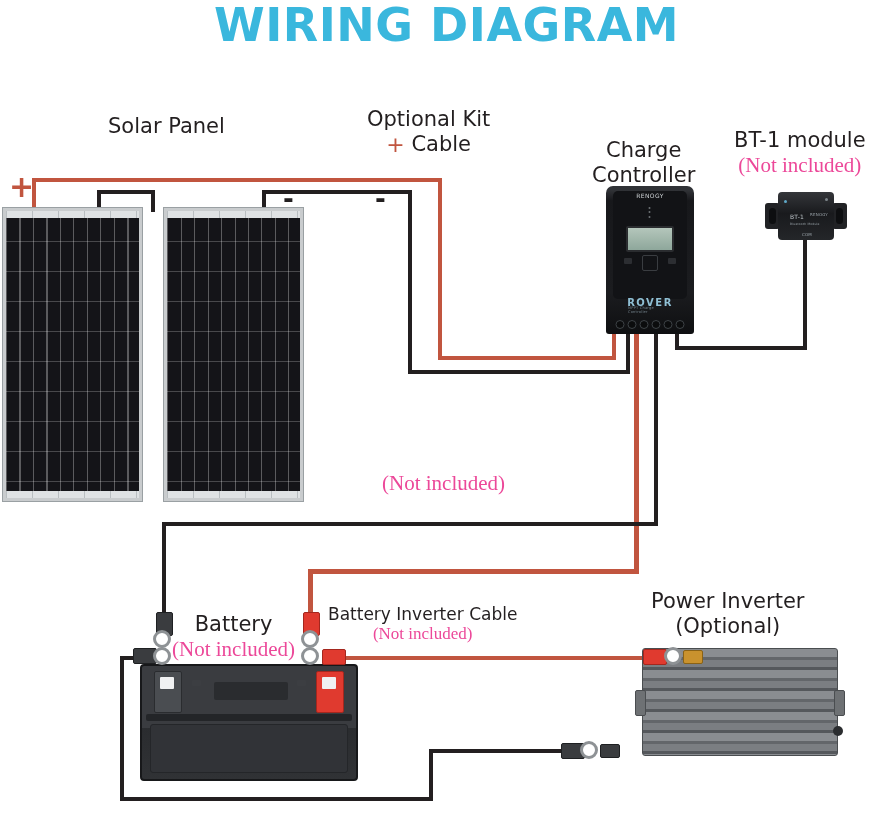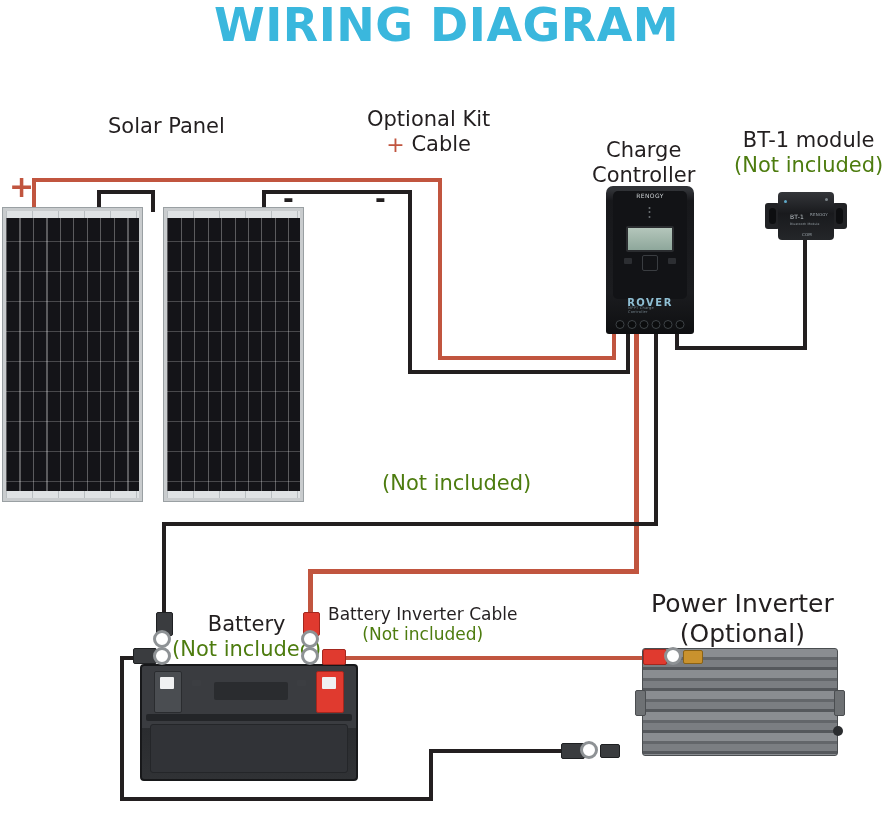--- a/index.html
+++ b/index.html
@@ -1,20 +1,20 @@
 <!DOCTYPE html>
 <html><head>
 <meta charset="utf-8">
 <style>
   html,body{margin:0;padding:0;background:#ffffff;}
   body{font-family:"DejaVu Sans", sans-serif;}
   #page{position:relative;width:893px;height:825px;background:#fff;overflow:hidden;}
 
   .lbl{position:absolute;text-align:center;line-height:1.18;color:#231f20;white-space:nowrap;}
-  .lbl .red{color:#4d7c0f;}
+  .lbl .red{color:#ec4899;font-family:Liberation Serif, serif;}
   .lbl .plus{color:#c1553f;font-size:22px;vertical-align:-1px;}
 
   #title{position:absolute;left:0;top:-2px;width:893px;text-align:center;
          font-family:"DejaVu Sans", sans-serif;font-weight:bold;font-size:46px;
          letter-spacing:0.5px;color:#3ab7dd;}
 
   
   .w{position:absolute;background:#231f20;}
   .wr{position:absolute;background:#c1553f;}
 
@@ -124,21 +124,21 @@
   <div class="lbl" style="left:172px;top:612px;font-size:21px;">
     <div>Battery</div>
     <div class="red">(Not included)</div>
   </div>
 
   <div class="lbl" style="left:328px;top:604px;font-size:17px;text-align:center;">
     <div>Battery Inverter Cable</div>
     <div class="red">(Not included)</div>
   </div>
 
-  <div class="lbl" style="left:651px;top:589px;font-size:25px;">
+  <div class="lbl" style="left:651px;top:589px;font-size:21px;">
     <div>Power Inverter</div>
     <div>(Optional)</div>
   </div>
 
   <div class="sign p" style="left:9px;top:172px;">+</div>
   <div class="sign" style="left:283px;top:186px;">-</div>
   <div class="sign" style="left:375px;top:186px;">-</div>
 
   <div class="wr" style="left:32px;top:178px;width:4px;height:30px;"></div>
   <div class="wr" style="left:32px;top:178px;width:410px;height:4px;"></div>

